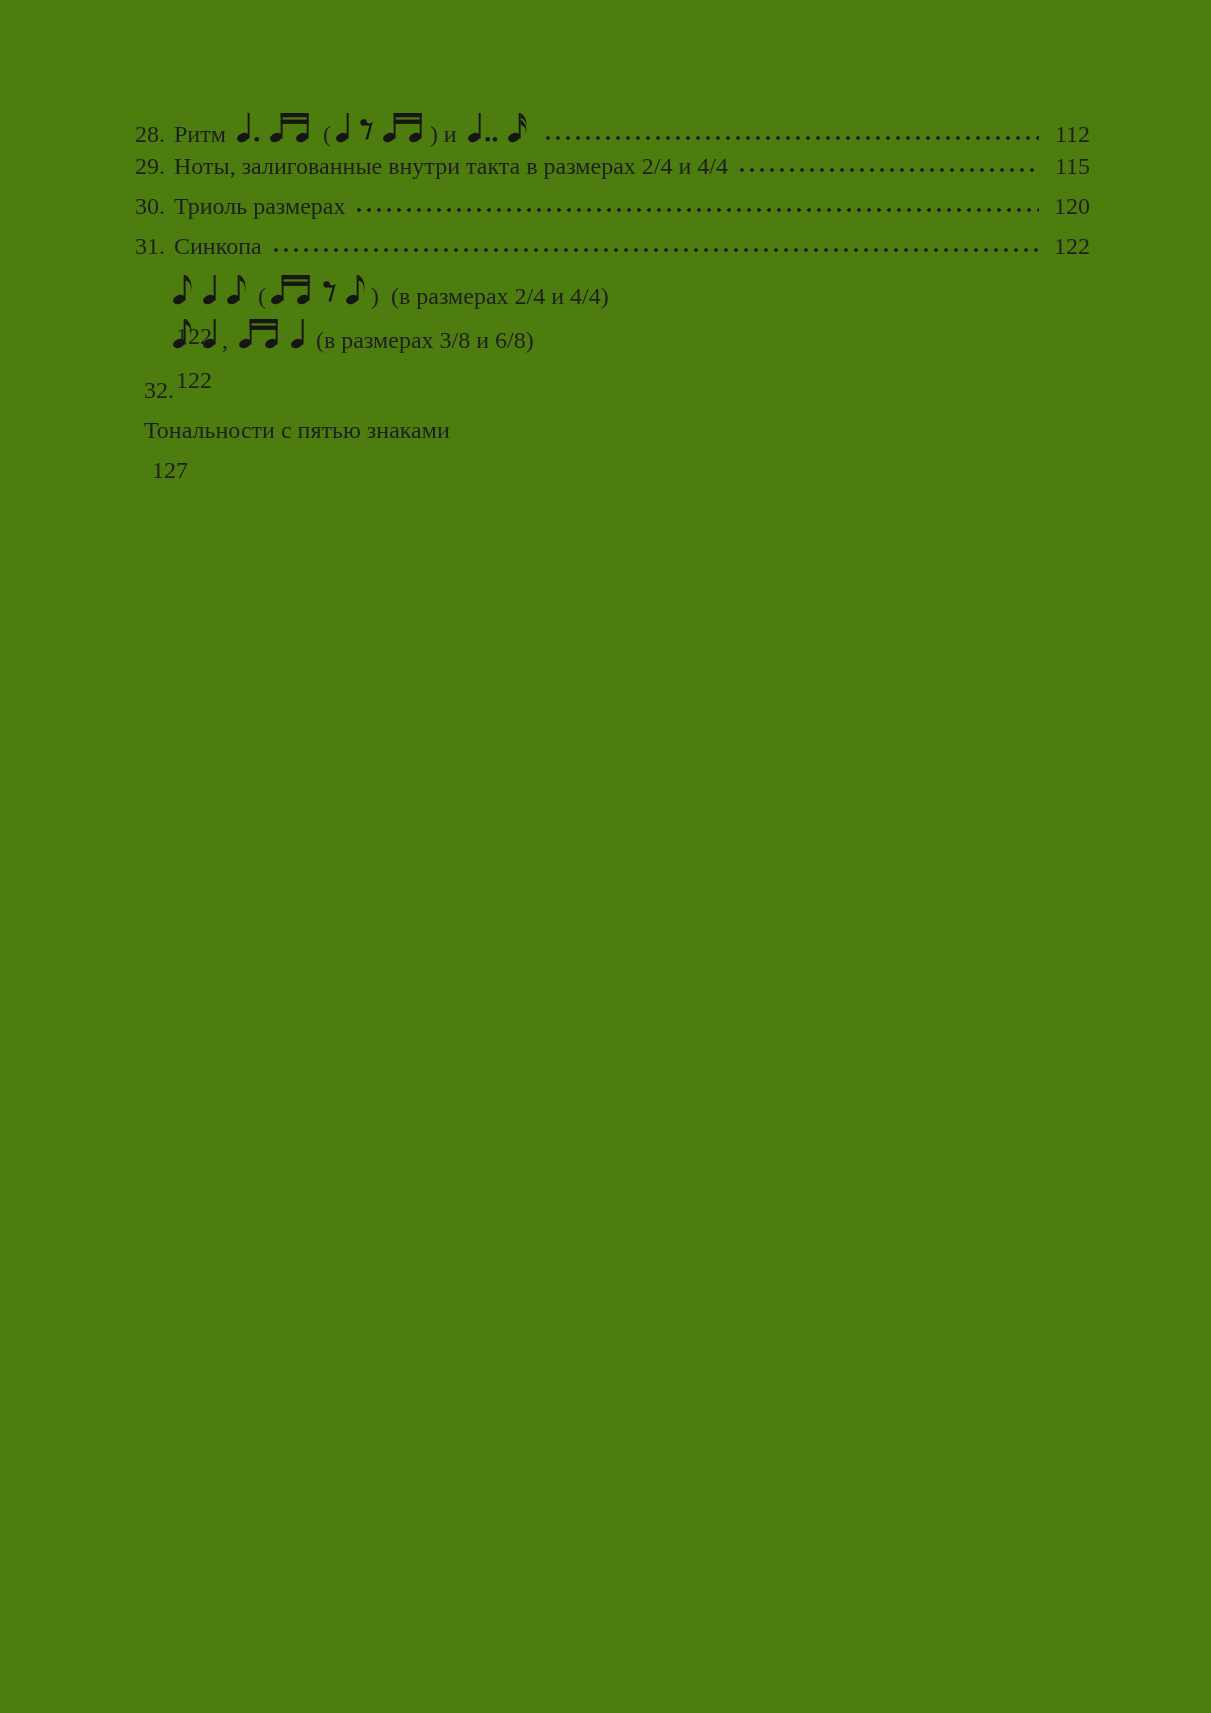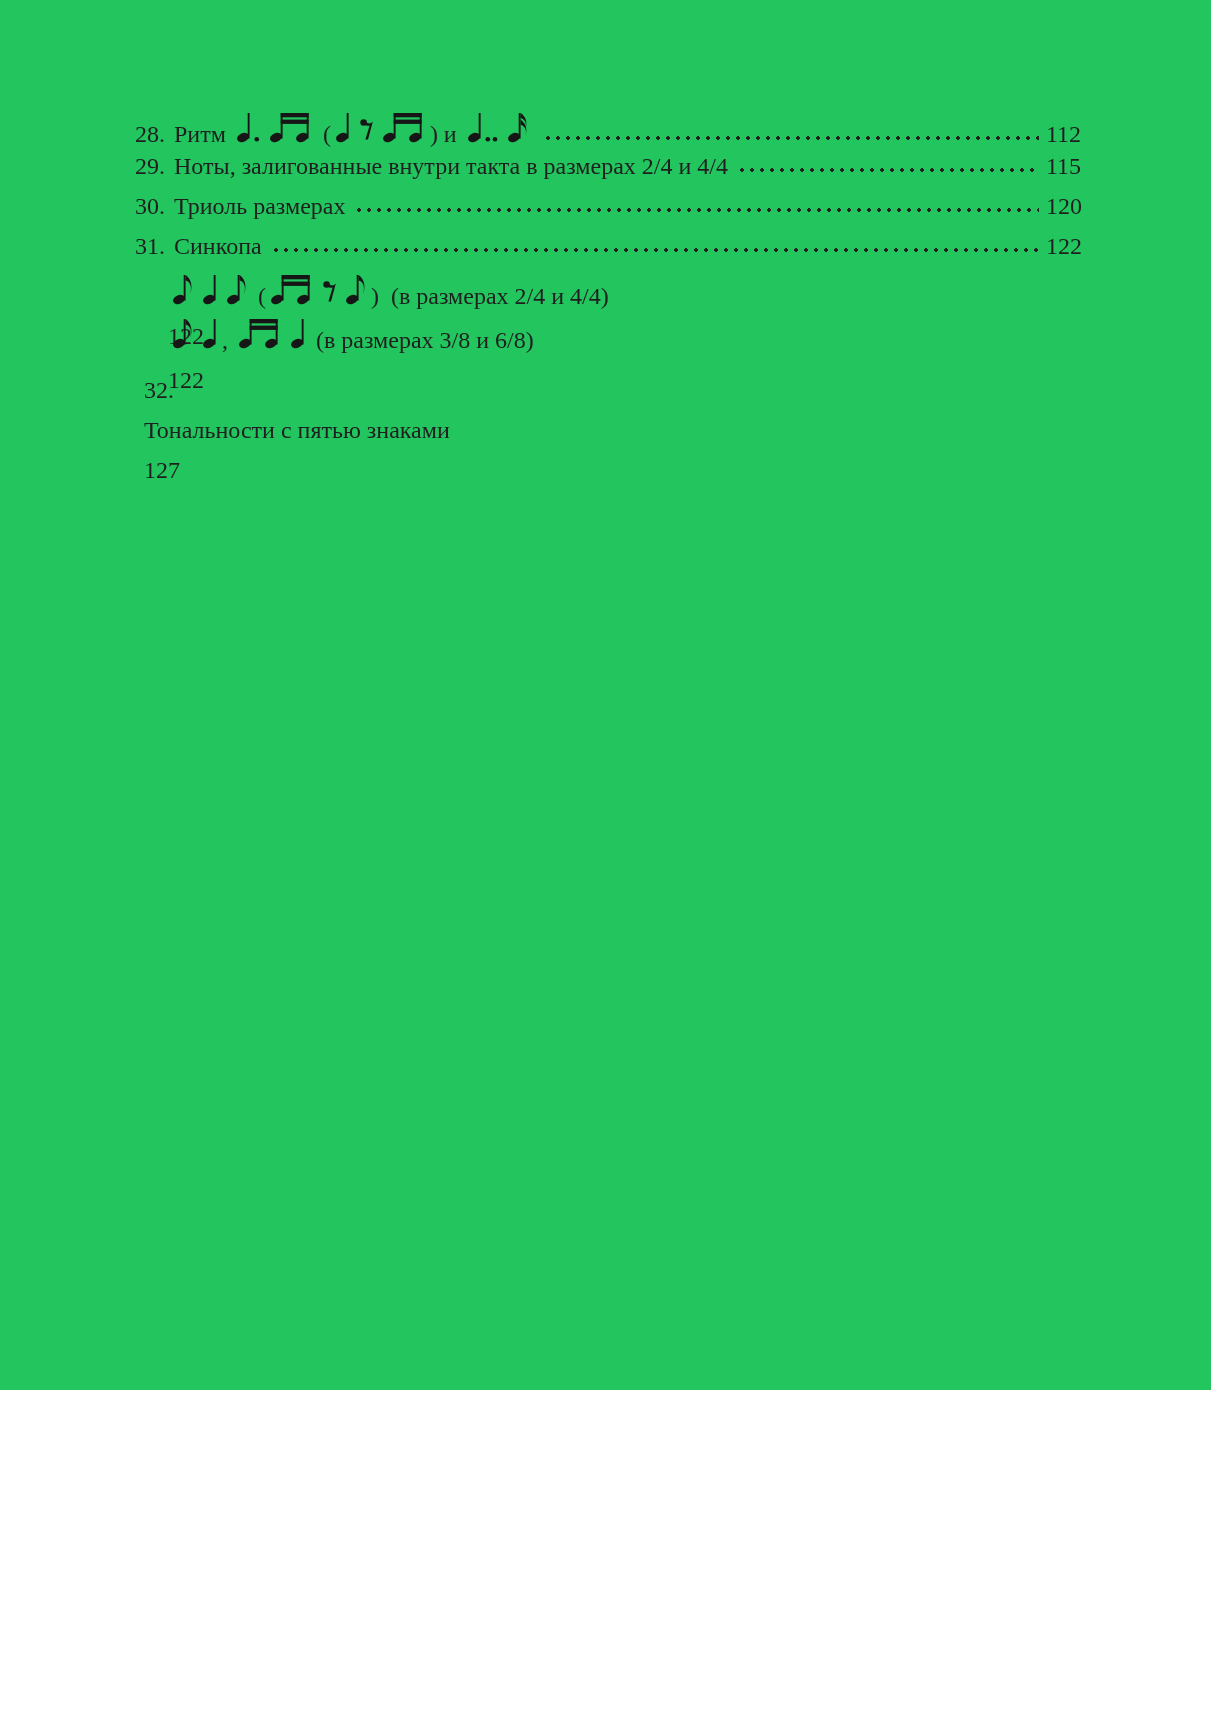--- a/index.html
+++ b/index.html
@@ -3,22 +3,22 @@
 <meta charset="utf-8">
 <style>
   html, body {
     margin: 0;
     padding: 0;
     background: #ffffff;
   }
   .page {
     position: relative;
     width: 1211px;
-    height: 1390px;
-    background: #22c55e;
+    height: 1713px;
+    background: #4d7c0f;
     color: #1f1f1f;
     font-family: "Liberation Serif", "DejaVu Serif", serif;
     font-size: 24px;
     box-sizing: border-box;
     padding: 106px 121px 0 135px;
     overflow: hidden;
   }
   .toc { width: 100%; }
   .entry {
     display: flex;
@@ -45,21 +45,21 @@
     margin: 0 7px 0 9px;
     background-image: radial-gradient(circle, #222222 1.7px, rgba(0,0,0,0) 2.1px);
     background-size: 10px 6px;
     background-repeat: repeat-x;
     background-position: left bottom 1px;
     min-width: 30px;
   }
   .pageno {
     flex: 0 0 auto;
     min-width: 44px;
-    text-align: left;
+    text-align: right;
   }
   .mnote {
     display: inline-block;
     vertical-align: -4px;
     margin: 0 4px;
     fill: #161616;
   }
   .svgdefs { position: absolute; width: 0; height: 0; overflow: hidden; }
 </style>
 </head>

